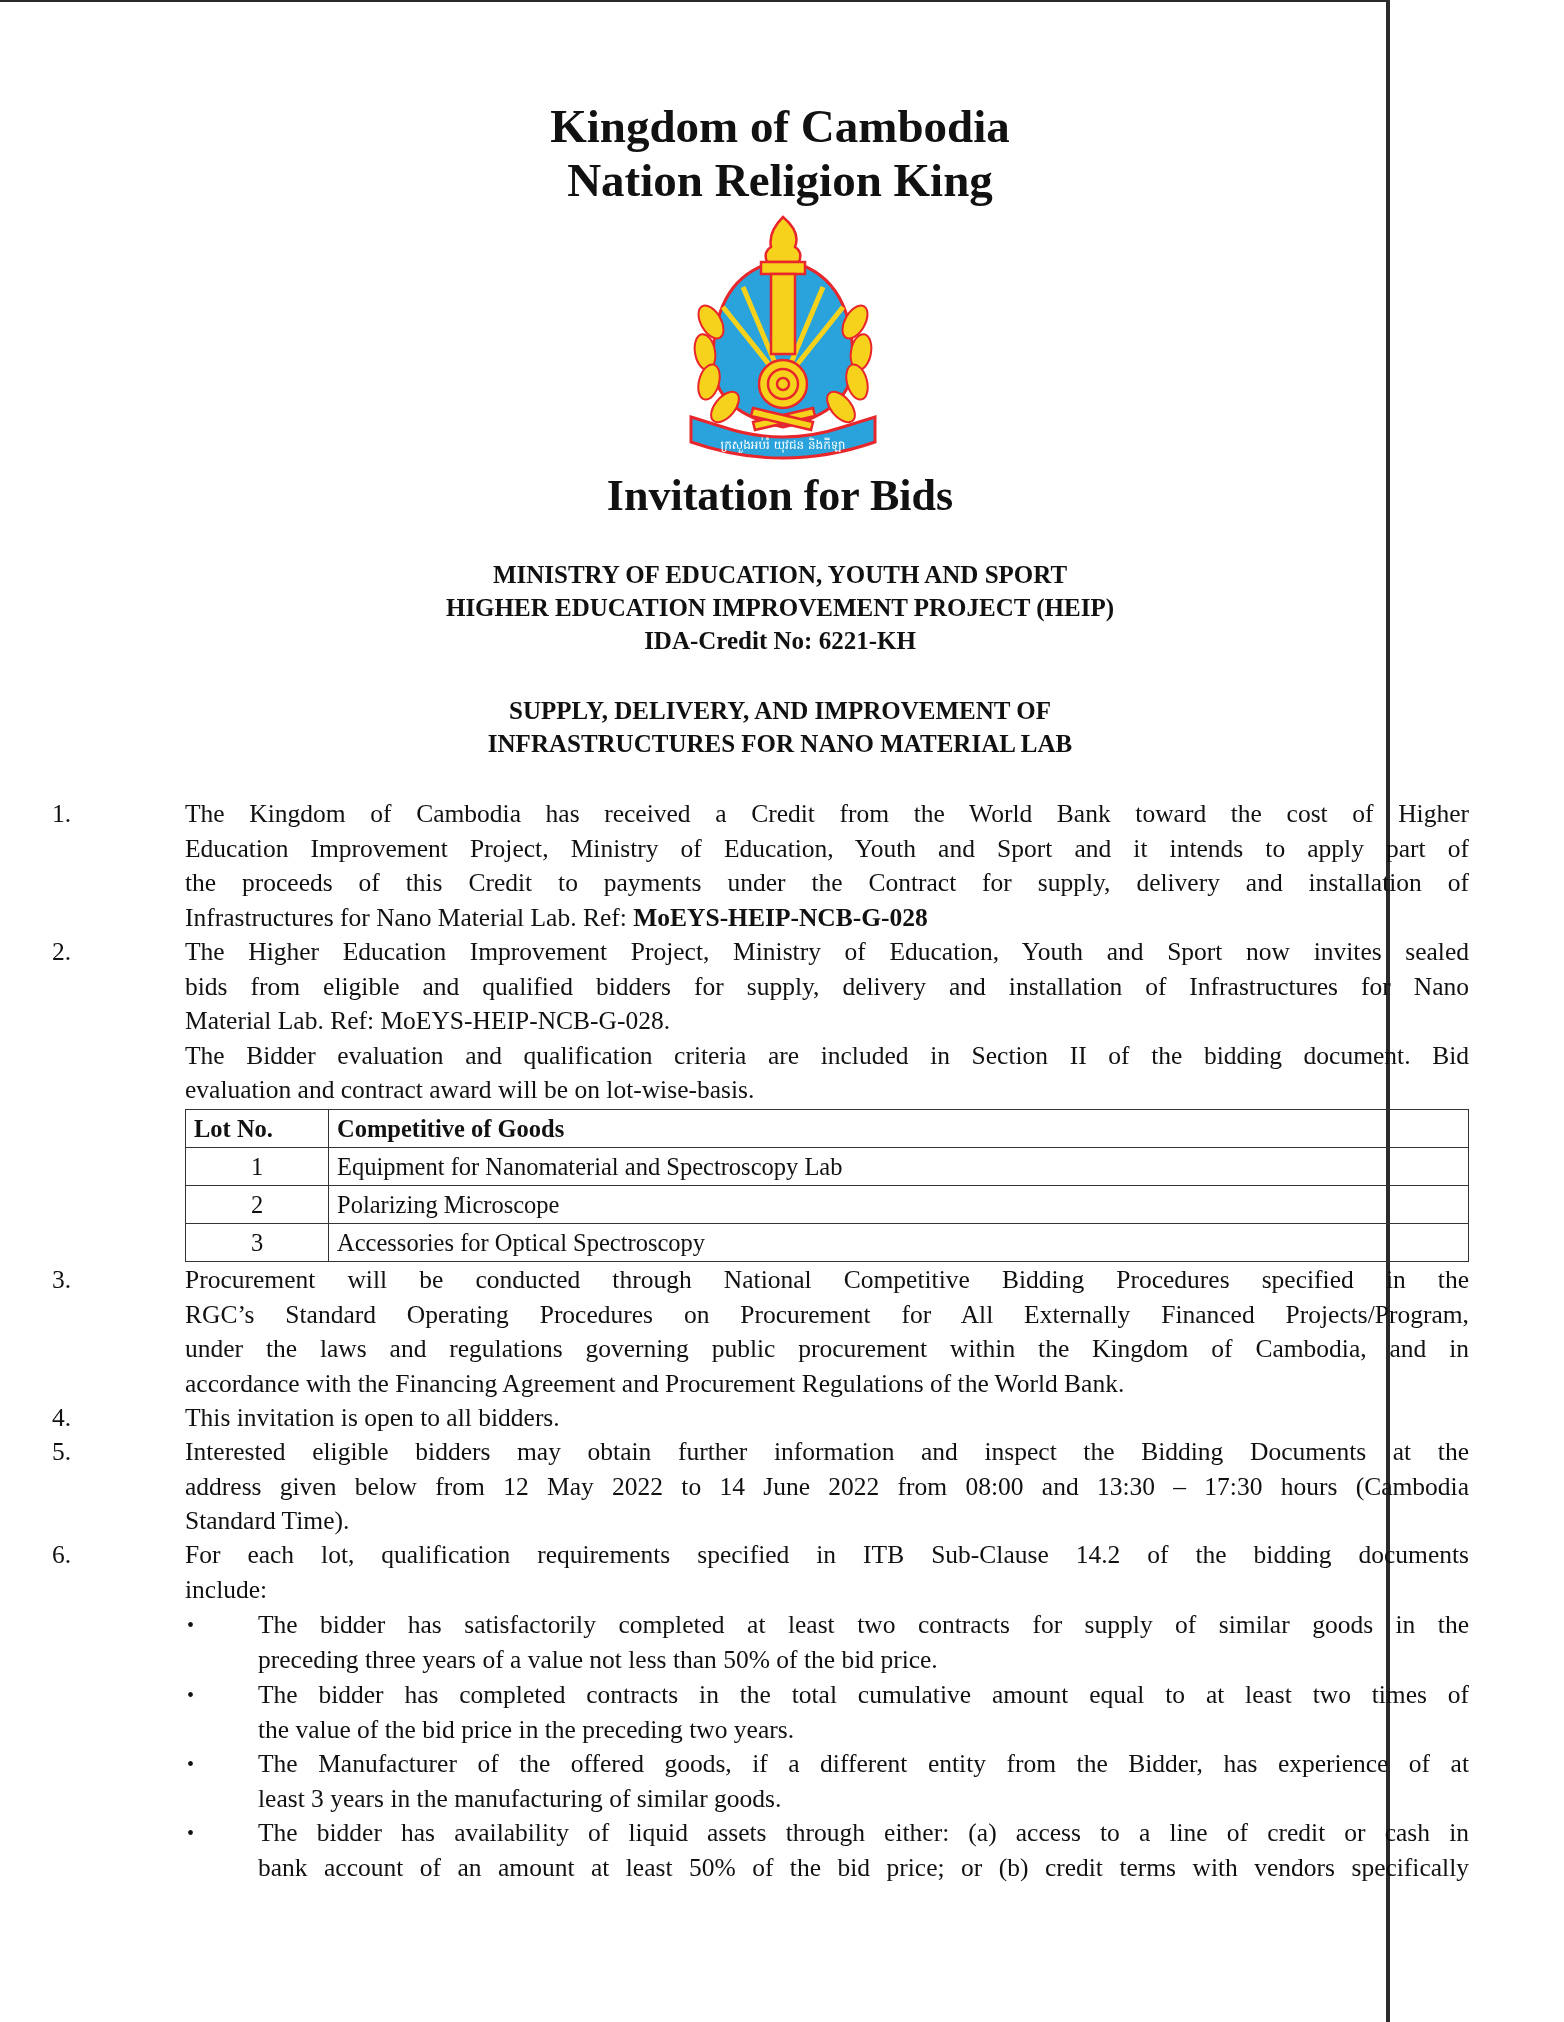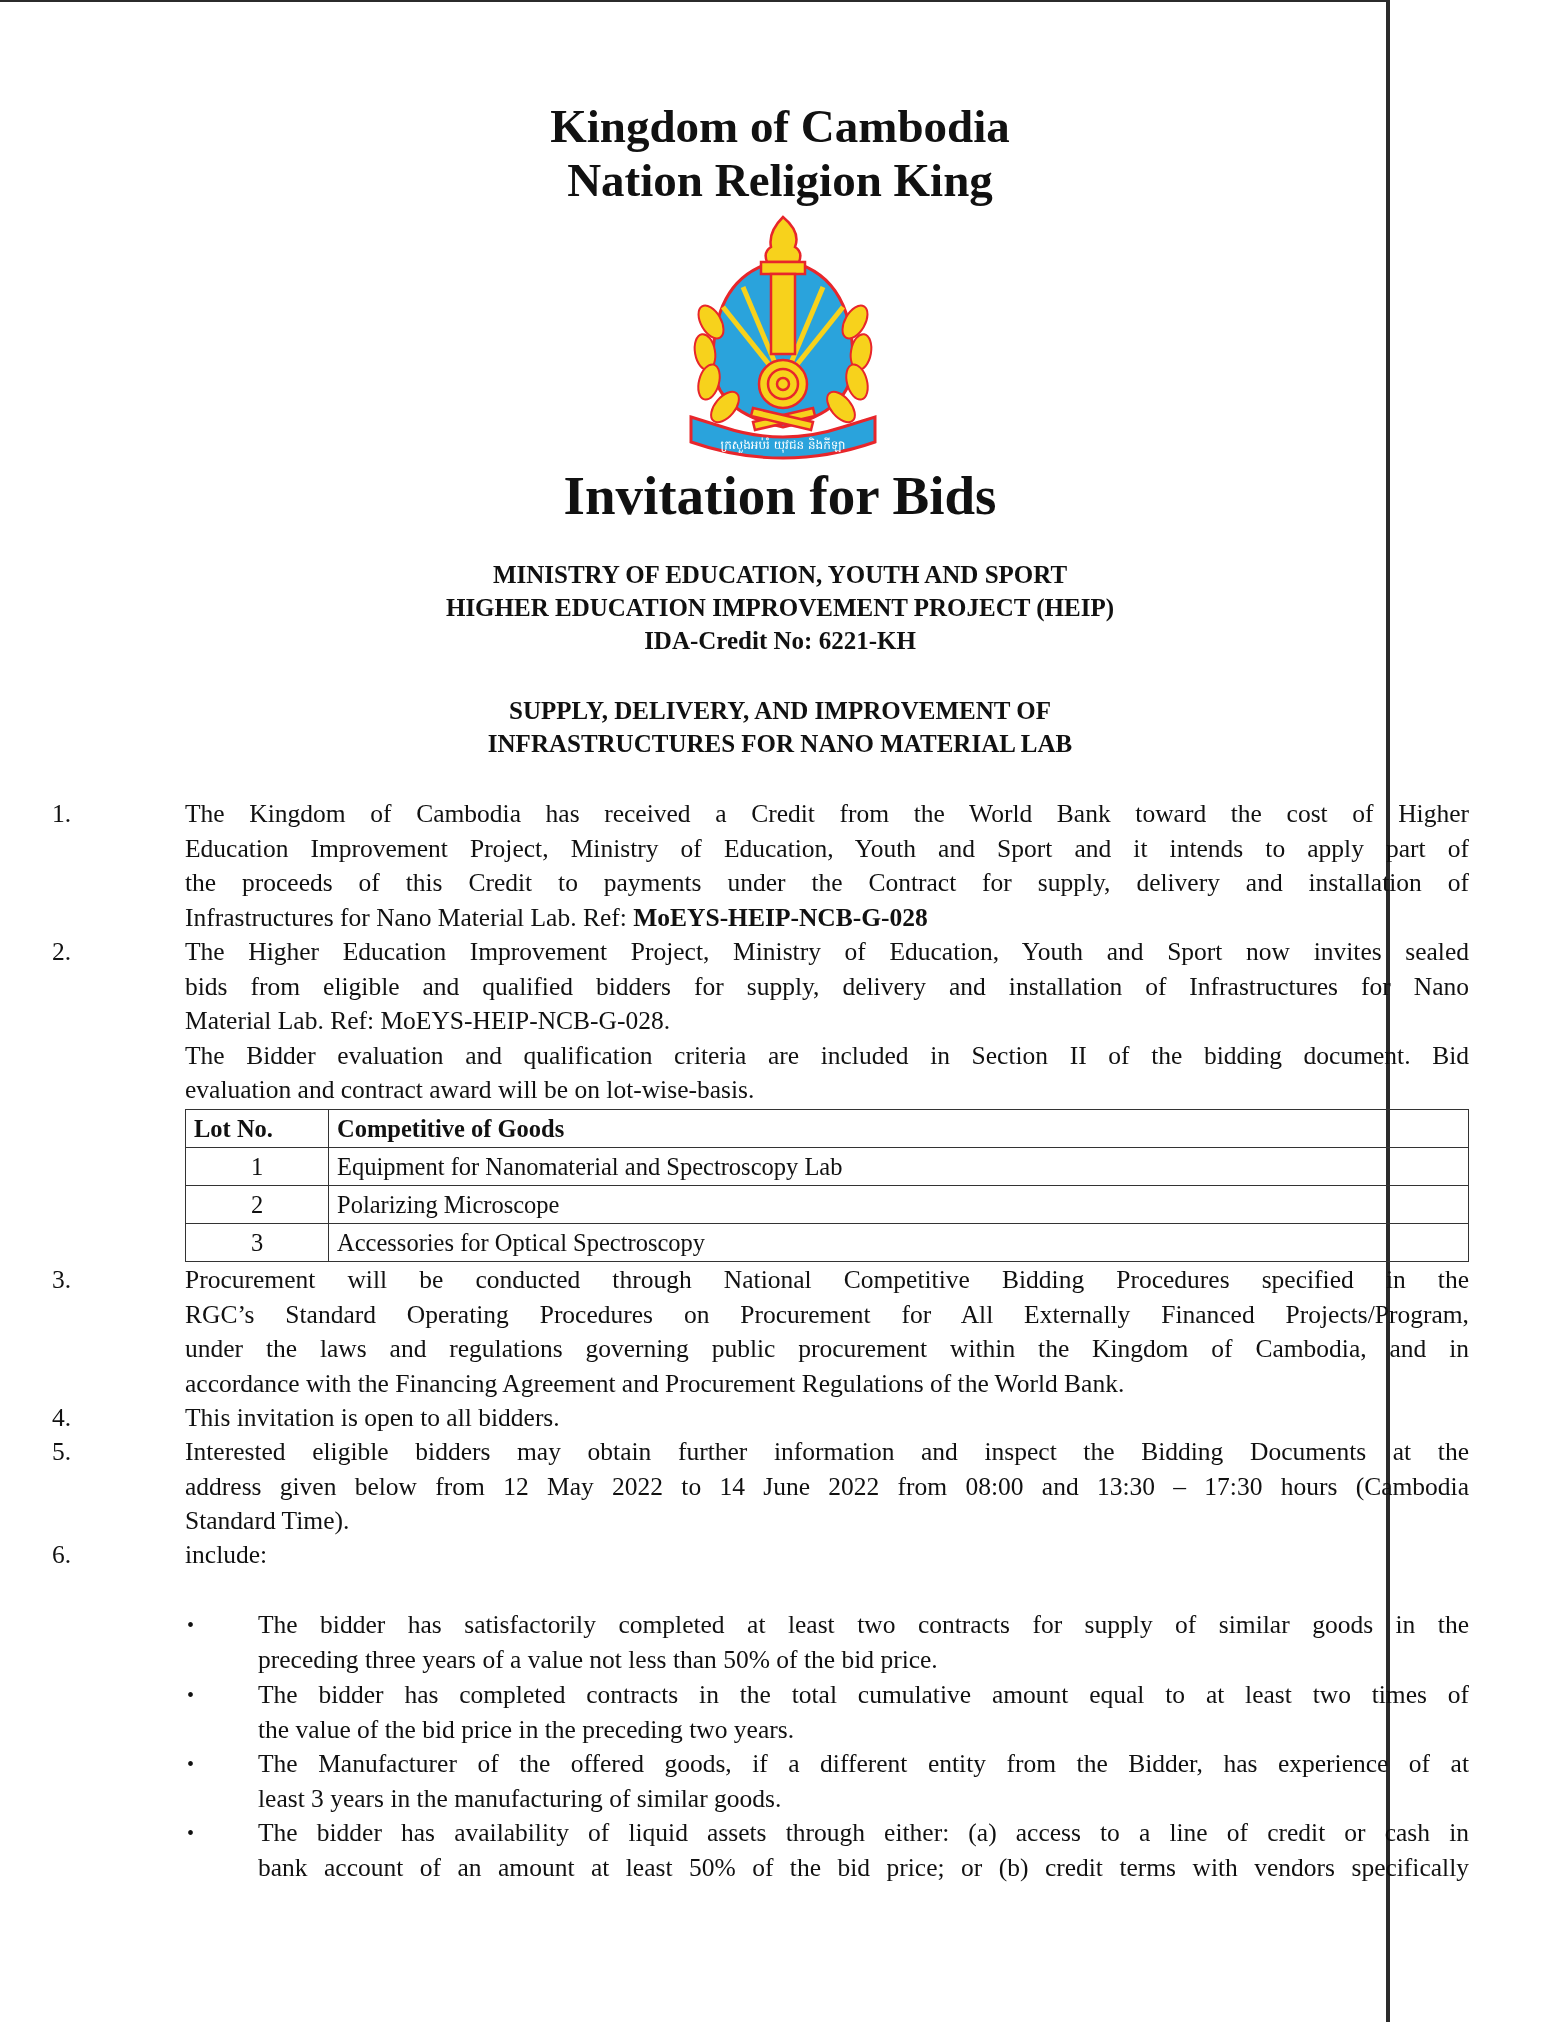--- a/index.html
+++ b/index.html
@@ -7,21 +7,21 @@
     .page {
       position: absolute; left: 0; top: 0; width: 1390px; height: 2022px;
       background: #ffffff;
       border-top: 2px solid #2b2b2b; border-right: 4px solid #2b2b2b;
       box-sizing: border-box;
       font-family: "Liberation Serif", "DejaVu Serif", serif;
       color: #111111;
     }
     .center { position: absolute; left: 0; width: 1560px; text-align: center; }
     .h-title { font-weight: bold; font-size: 47px; line-height: 56px; }
-    .h-ifb { font-weight: bold; font-size: 55px; line-height: 52px; }
+    .h-ifb { font-weight: bold; font-size: 44px; line-height: 52px; }
     .h-sub { font-weight: bold; font-size: 25px; line-height: 33px; }
 
     .crest { position: absolute; left: 683px; top: 210px; width: 200px; height: 253px; }
 
     .para { position: absolute; left: 0; width: 1560px; font-size: 25.5px; line-height: 34.5px; }
     .num { position: absolute; left: 52px; width: 60px; }
     .ptext { position: absolute; left: 185px; width: 1284px; text-align: justify; text-align-last: left; }
     .ptext .line { display: block; text-align: justify; text-align-last: justify; white-space: nowrap; }
     .ptext .line.last { text-align-last: left; }
 
@@ -153,20 +153,21 @@
     <div class="ptext">
       <span class="line">Interested eligible bidders may obtain further information and inspect the Bidding Documents at the</span>
       <span class="line">address given below from 12 May 2022 to 14 June 2022 from 08:00 and 13:30 – 17:30 hours (Cambodia</span>
       <span class="line last">Standard Time).</span>
     </div>
   </div>
 
   <div class="para" style="top:1536px;">
     <span class="num">6.</span>
     <div class="ptext">
+      <span class="line">For each lot, qualification requirements specified in ITB Sub-Clause 14.2 of the bidding documents</span>
       <span class="line last">include:</span>
     </div>
   </div>
 
   <div class="para" style="top:1606px;">
     <span class="bullet">•</span>
     <div class="ptext btext">
       <span class="line">The bidder has satisfactorily completed at least two contracts for supply of similar goods in the</span>
       <span class="line last">preceding three years of a value not less than 50% of the bid price.</span>
     </div>

